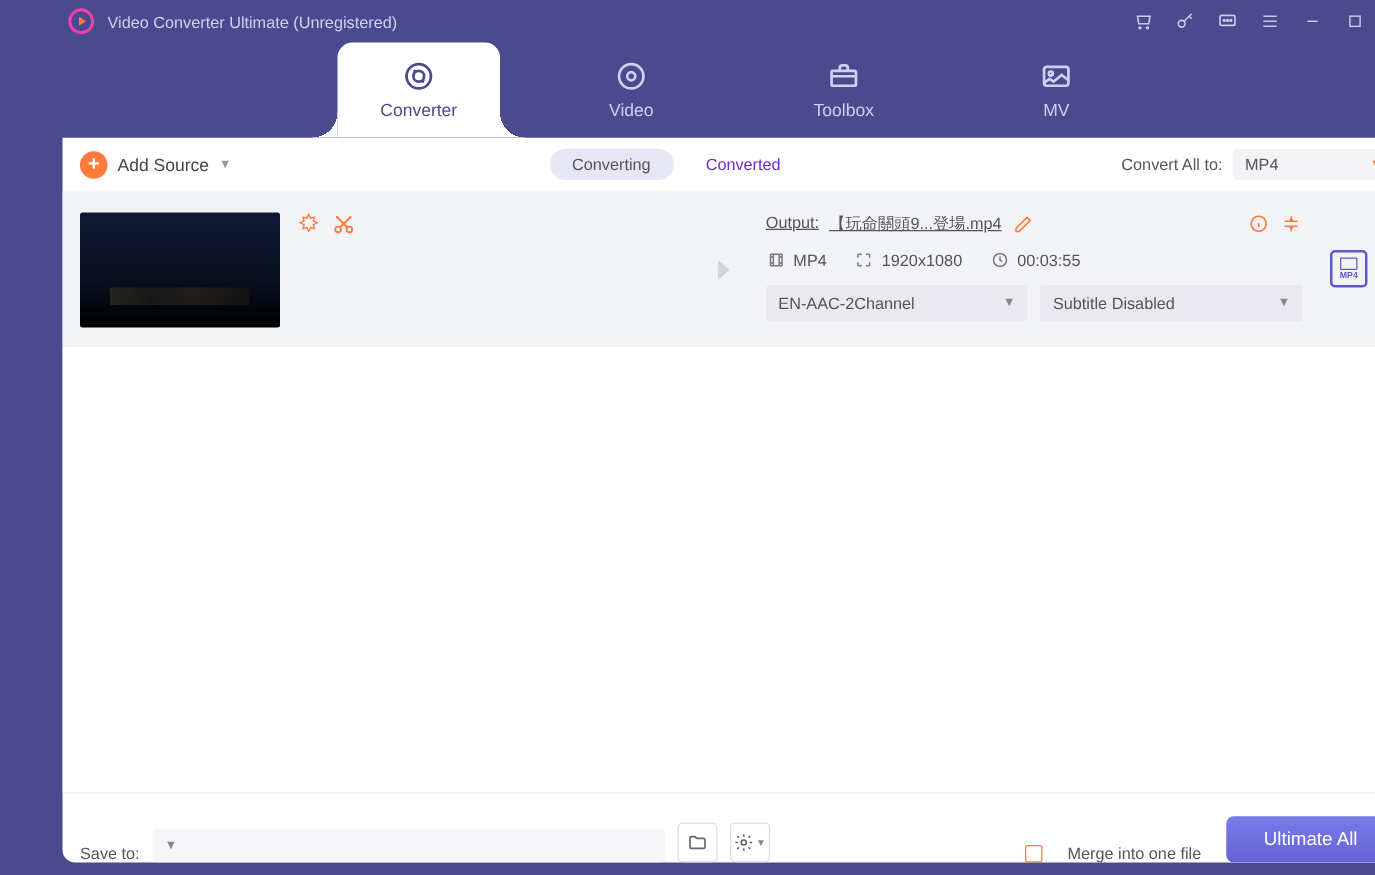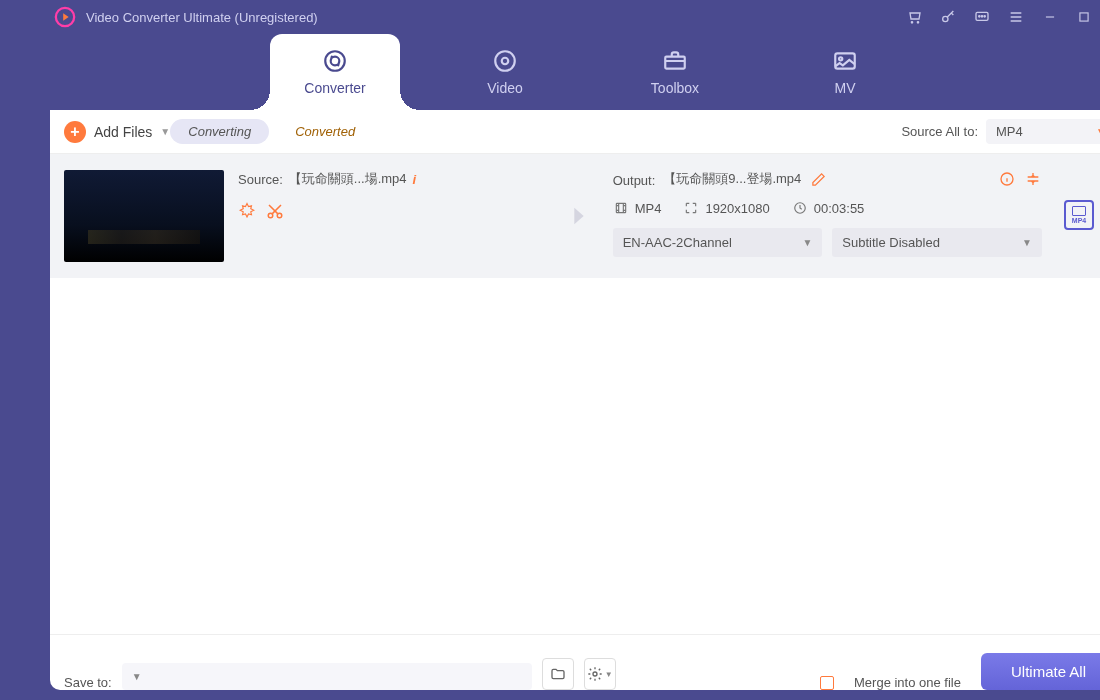--- a/index.html
+++ b/index.html
@@ -23,41 +23,41 @@
 .navtab .navicon { width: 26px; height: 26px; display:flex; align-items:center; justify-content:center; }
 
 
 .maincard { flex: 1; background: #fff; margin: 0 10px 10px 10px; border-radius: 0 0 10px 10px; display: flex; flex-direction: column; overflow: hidden; }
 
 
 .toolbar { height: 44px; display: flex; align-items: center; padding: 0 14px; border-bottom: 1px solid #eee; }
 .addbtn { display: flex; align-items: center; gap: 8px; cursor: pointer; color: #444; font-size: 14px; }
 .addbtn .plus { width: 22px; height: 22px; background: #ff7a3d; border-radius: 50%; color: #fff; display:flex; align-items:center; justify-content:center; font-size: 16px; font-weight: bold; }
 .addbtn .caret { color:#999; font-size:10px; }
-.tabs-center { flex:1; display:flex; justify-content:flex-start; gap: 8px; font-style: italic; }
-.pill { padding: 5px 18px; border-radius: 16px; font-size: 13px; color:#a16207; cursor:pointer; }
+.tabs-center { flex:1; display:flex; justify-content:center; gap: 8px; }
+.pill { padding: 5px 18px; border-radius: 16px; font-size: 13px; color:#6d28d9; cursor:pointer; }
 .pill.active { background: #e6e6f5; color:#555; }
 .convert-all-to { display:flex; align-items:center; gap: 8px; font-size: 13px; color:#555; }
 .fmt-select { display:flex; align-items:center; gap: 30px; background:#f3f3f7; padding: 5px 10px; border-radius: 4px; cursor:pointer; min-width: 130px; justify-content: space-between; }
 .fmt-select .caret { color:#ff7a3d; font-size: 10px; }
 
 
 .filerow { background: #f2f3f6; padding: 16px 14px; display: flex; align-items: flex-start; gap: 14px; }
 .thumb { width: 160px; height: 92px; background: linear-gradient(180deg, #101a35 0%, #080f1e 60%, #000 100%); border-radius: 2px; position: relative; }
 .thumb::after { content:""; position:absolute; left:15%; right:15%; bottom:18px; height:14px; background: linear-gradient(90deg, #3a3520 0%, #24201a 30%, #332b1e 60%, #1a1610 100%); opacity:.6; }
 .srcblock { flex:1; display:flex; flex-direction:column; gap: 14px; color:#555; font-size: 13px; min-width: 280px; }
 .srcline { display:flex; align-items:center; gap:6px; }
 .srcline .info-i { color:#ff7a3d; font-style: italic; font-weight: bold; cursor:pointer; }
 .meta { color:#666; }
 .meta .sep { color:#ccc; margin: 0 2px; }
 .editicons { display:flex; gap: 10px; }
 .editicons .eicon { color:#ff7a3d; cursor:pointer; width:18px; height:18px; display:flex; align-items:center; justify-content:center; }
 .arrow-divider { width: 40px; display:flex; align-items:center; justify-content:center; color:#d5d5e0; align-self:center; }
 .outblock { flex:1.4; display:flex; flex-direction:column; gap: 12px; color:#555; font-size: 13px; }
-.outhead { display:flex; align-items:flex-end; gap: 8px; }
+.outhead { display:flex; align-items:flex-start; gap: 8px; text-decoration: underline; }
 .outhead .spacer { flex:1; }
 .outhead .oicon { color:#ff7a3d; cursor:pointer; width:18px; height:18px; display:flex; align-items:center; justify-content:center; }
 .outmeta { display:flex; align-items:center; gap: 22px; }
 .outmeta .mcell { display:flex; align-items:center; gap:6px; color:#555; }
 .outmeta .mcell .micon { color:#777; width:16px; height:16px; display:flex; align-items:center; justify-content:center; }
 .selects { display:flex; gap: 10px; justify-content: space-between; }
 .dropdown { flex:1; background:#e9e9ef; padding: 7px 10px; border-radius: 3px; display:flex; align-items:center; justify-content:space-between; font-size:13px; color:#555; cursor:pointer; }
 .dropdown .caret { color:#888; font-size:10px; }
 .profile-col { width: 60px; display:flex; align-items:flex-start; justify-content:center; padding-top: 30px; }
 .profile-btn { display:flex; align-items:center; gap:4px; cursor:pointer; }
@@ -174,45 +174,40 @@
         </div>
       <span>MV</span>
     </div>
   </div>
 
   <div class="maincard">
 
     <div class="toolbar">
       <div class="addbtn">
         <div class="plus">+</div>
-        <span>Add Files</span>
+        <span>Add Source</span>
         <span class="caret">▼</span>
       </div>
       <div class="tabs-center">
         <div class="pill active">Converting</div>
         <div class="pill">Converted</div>
       </div>
       <div class="convert-all-to">
-        <span>Source All to:</span>
+        <span>Convert All to:</span>
         <div class="fmt-select">
           <span>MP4</span>
           <span class="caret">▼</span>
         </div>
       </div>
     </div>
 
     <div class="filerow">
       <div class="thumb"></div>
 
       <div class="srcblock">
-        <div class="srcline">
-          <span>Source:</span>
-          <span>【玩命關頭...場.mp4</span>
-          <span class="info-i">i</span>
-        </div>
         <div class="editicons">
           <div class="eicon">
               <svg width="18" height="18" viewBox="0 0 24 24" fill="currentColor">
                 <path d="M12 2l2 4 4-1-1 4 4 2-4 2 1 4-4-1-2 4-2-4-4 1 1-4-4-2 4-2-1-4 4 1z" fill="none" stroke="currentColor" stroke-width="1.5"></path>
               </svg>
             </div>
           <div class="eicon">
               <svg width="18" height="18" viewBox="0 0 24 24" fill="none" stroke="currentColor" stroke-width="2">
                 <circle cx="6" cy="18" r="3"></circle>
                 <circle cx="18" cy="18" r="3"></circle>

